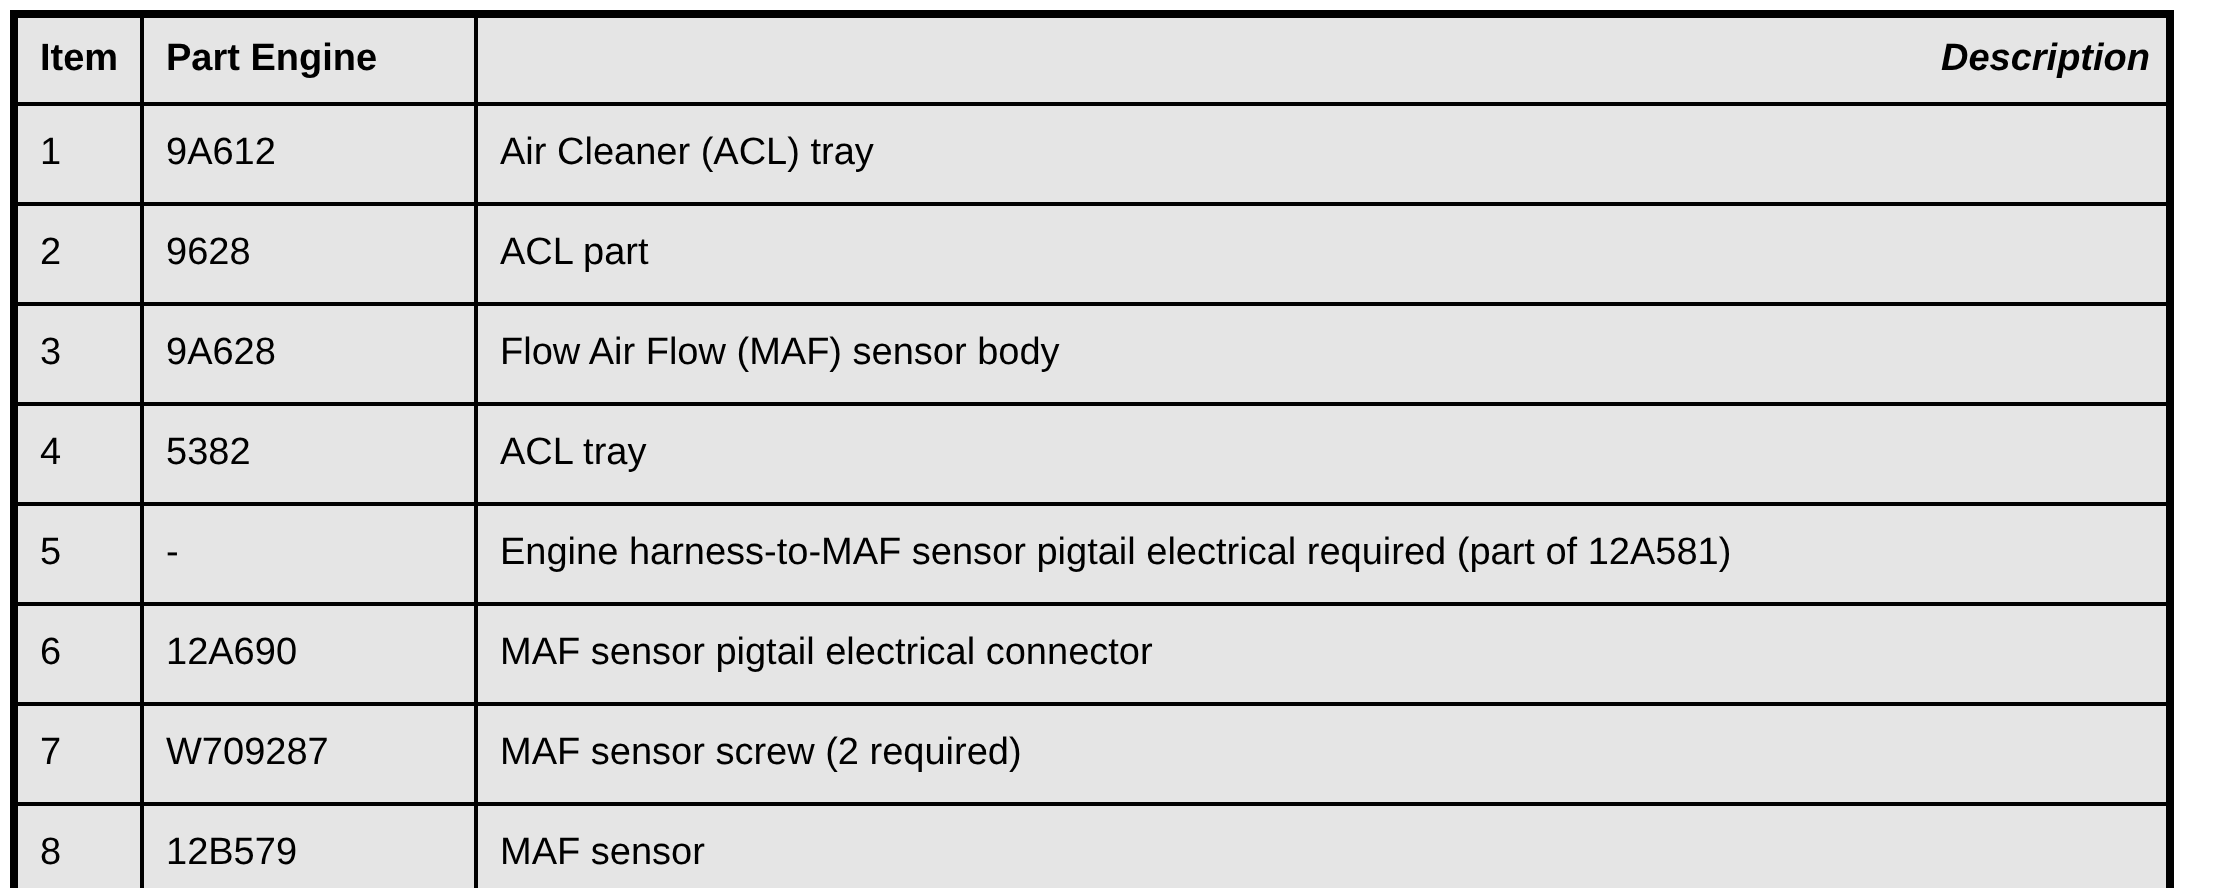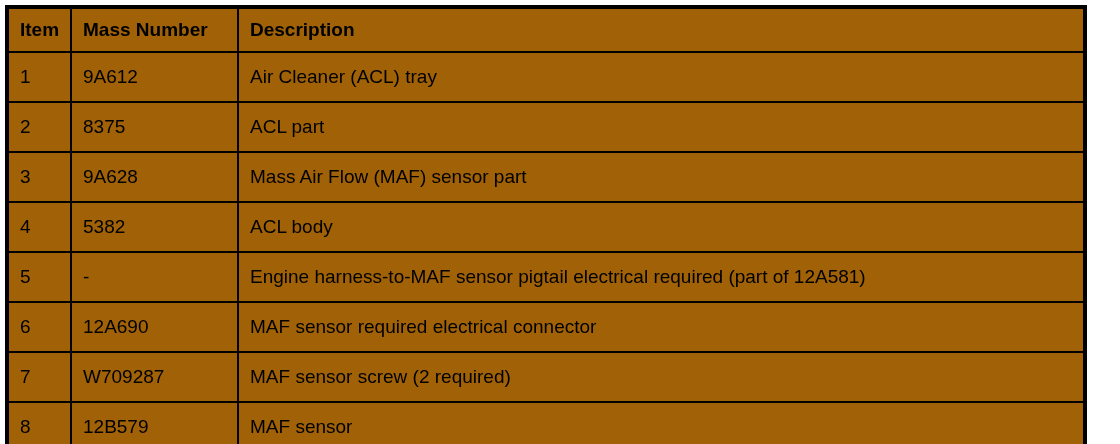--- a/index.html
+++ b/index.html
@@ -33,29 +33,30 @@
     border: 4px solid #000000;
   }
   th, td {
     color: #000000;
     font-size: 19px;
     line-height: 1.15;
     padding: 4px 8px 4px 11px;
     vertical-align: middle;
     white-space: nowrap;
     overflow: hidden;
-    background: #a16207;
+    background: #e5e5e5;
   }
   thead th {
     font-weight: bold;
     height: 34px;
     text-align: left;
   }
   thead th.col-description {
-    text-align: left;
+    text-align: right;
+    font-style: italic;
   }
   tbody td {
     font-weight: normal;
     height: 40px;
   }
   col.col-item { width: 64px; }
   col.col-part { width: 167px; }
   col.col-desc { width: auto; }
 </style>
 </head>
@@ -64,54 +65,54 @@
 <div class="page">
   <table class="parts-table">
     <colgroup>
       <col class="col-item">
       <col class="col-part">
       <col class="col-desc">
     </colgroup>
     <thead>
       <tr>
         <th class="col-item">Item</th>
-        <th class="col-part">Mass Number</th>
+        <th class="col-part">Part Engine</th>
         <th class="col-description">Description</th>
       </tr>
     </thead>
     <tbody>
         <tr>
     <td>1</td>
     <td>9A612</td>
     <td>Air Cleaner (ACL) tray</td>
   </tr>
         <tr>
     <td>2</td>
-    <td>8375</td>
+    <td>9628</td>
     <td>ACL part</td>
   </tr>
         <tr>
     <td>3</td>
     <td>9A628</td>
-    <td>Mass Air Flow (MAF) sensor part</td>
+    <td>Flow Air Flow (MAF) sensor body</td>
   </tr>
         <tr>
     <td>4</td>
     <td>5382</td>
-    <td>ACL body</td>
+    <td>ACL tray</td>
   </tr>
         <tr>
     <td>5</td>
     <td>-</td>
     <td>Engine harness-to-MAF sensor pigtail electrical required (part of 12A581)</td>
   </tr>
         <tr>
     <td>6</td>
     <td>12A690</td>
-    <td>MAF sensor required electrical connector</td>
+    <td>MAF sensor pigtail electrical connector</td>
   </tr>
         <tr>
     <td>7</td>
     <td>W709287</td>
     <td>MAF sensor screw (2 required)</td>
   </tr>
         <tr>
     <td>8</td>
     <td>12B579</td>
     <td>MAF sensor</td>

